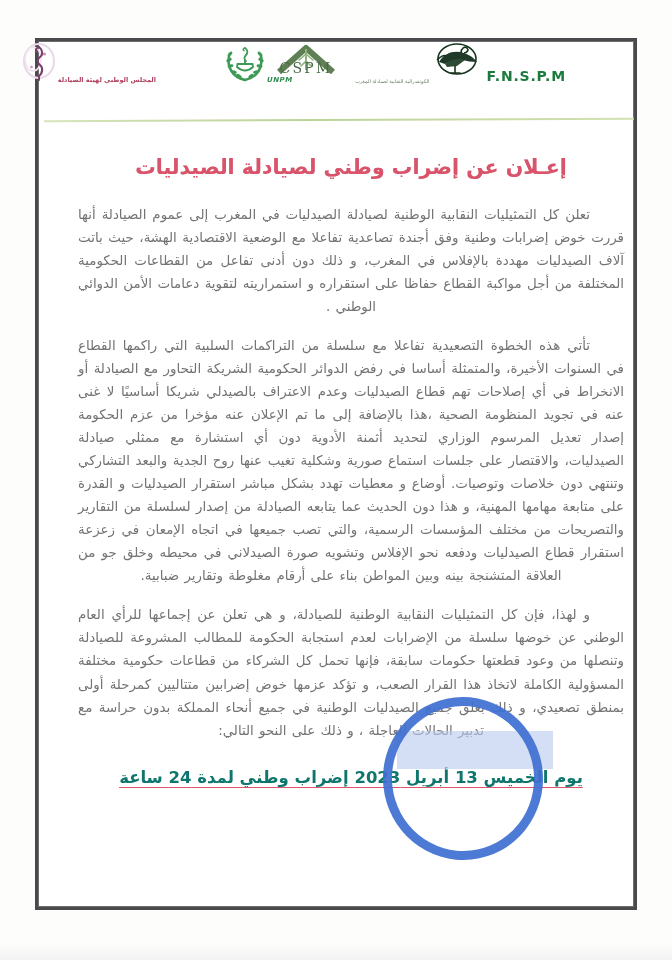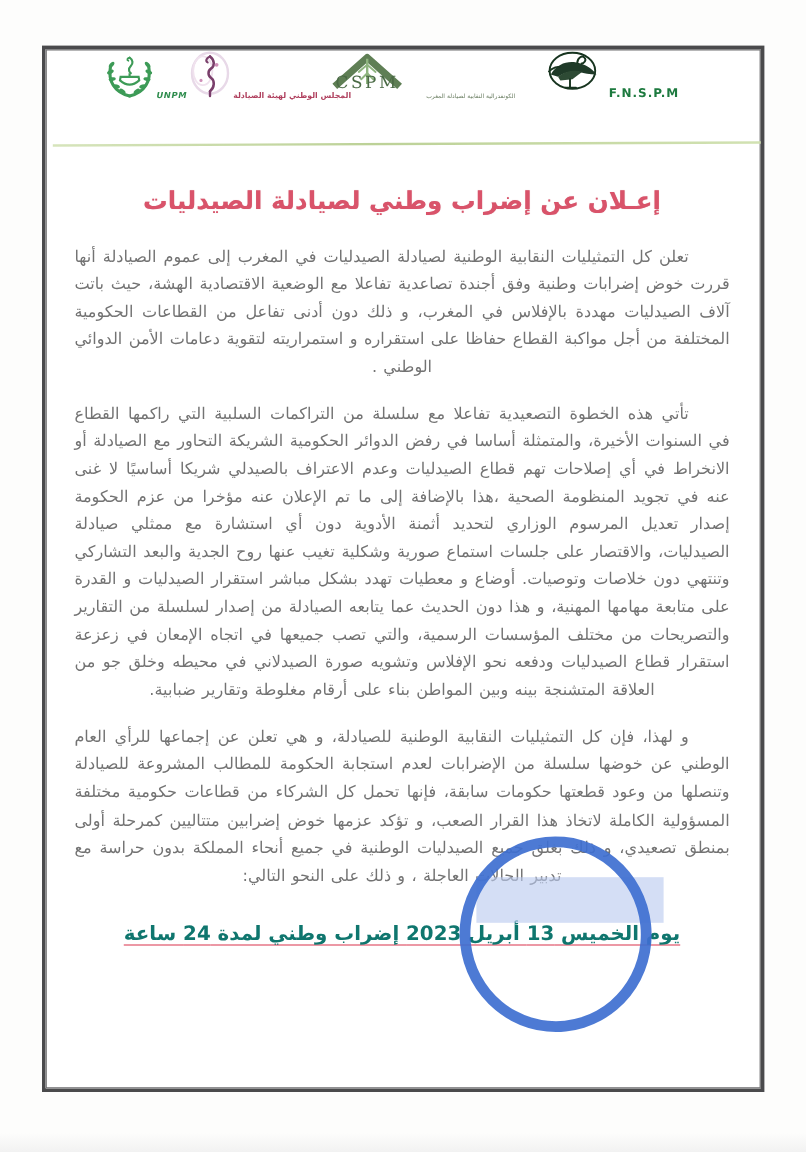--- a/index.html
+++ b/index.html
@@ -79,38 +79,38 @@
   
   .logo2-mark { width: 44px; height: 44px; }
   .logo2-caption { color: #2f8d4e; font-weight: bold; font-size: 7px; font-style: italic; letter-spacing: .5px;}
 
   
   .logo3-mark { width: 96px; height: 44px; }
   .logo3-caption { color: #6b7f63; font-size: 5px; }
 
   
   .logo4-mark { width: 60px; height: 42px; }
-  .logo4-caption { color: #1d7a3f; font-weight: bold; font-size: 10px; letter-spacing: .8px; }
+  .logo4-caption { color: #1d7a3f; font-weight: bold; font-size: 14px; letter-spacing: .8px; }
 
   
   #header-divider {
     position: absolute;
     left: 44px;
     top: 119px;
     width: 590px;
     height: 2px;
     background: linear-gradient(to right, #d4e3b8 0%, #b9cf92 45%, #cfe0ae 100%);
     transform: rotate(-0.25deg);
     opacity: .95;
   }
 
   
   #doc-body {
     position: absolute;
-    left: 62px;
+    left: 78px;
     top: 140px;
     width: 546px;
     direction: rtl;
     text-align: justify;
   }
 
   #doc-title {
     font-family: "DejaVu Sans", "Liberation Sans", sans-serif;
     font-size: 20.5px;
     font-weight: bold;
@@ -184,20 +184,35 @@
   }
 </style>
 </head>
 <body>
 
 <div id="scan-page">
 
   <div id="page-frame"></div>
 
   <div id="logo-strip">
+
+    <div class="logo-block">
+      <span class="logo-mark logo1-mark">
+        <svg width="38" height="42" viewBox="0 0 38 42">
+          <ellipse cx="19" cy="19" rx="15" ry="17" fill="none" stroke="#e8d9e8" stroke-width="2"></ellipse>
+          <ellipse cx="13" cy="17" rx="8" ry="12" fill="none" stroke="#f0e2ee" stroke-width="1.5"></ellipse>
+          <path d="M19 5 C23 8 23 13 20 15 C17 17 17 21 20 23 C23 25 23 31 19 34" fill="none" stroke="#7a3f6b" stroke-width="2.1" stroke-linecap="round"></path>
+          <path d="M19 5 C16 6 15 9 17 10" fill="none" stroke="#7a3f6b" stroke-width="1.8" stroke-linecap="round"></path>
+          <circle cx="24.5" cy="12" r="1.6" fill="#cf8fb8"></circle>
+          <circle cx="11.5" cy="25" r="1.3" fill="#cf8fb8"></circle>
+          <path d="M19 34 L19 38" stroke="#7a3f6b" stroke-width="2" stroke-linecap="round"></path>
+        </svg>
+      </span>
+      <span class="logo-caption logo1-caption">المجلس الوطني لهيئة الصيادلة</span>
+    </div>
 
     <div class="logo-block">
       <span class="logo-mark logo2-mark">
         <svg width="44" height="44" viewBox="0 0 44 44">
           <path d="M22 40 C9 37 4 27 6 16" fill="none" stroke="#3d9b57" stroke-width="2.6" stroke-linecap="round"></path>
           <path d="M22 40 C35 37 40 27 38 16" fill="none" stroke="#3d9b57" stroke-width="2.6" stroke-linecap="round"></path>
           <g fill="#3d9b57">
             <ellipse cx="7" cy="14" rx="3" ry="1.6" transform="rotate(-50 7 14)"></ellipse>
             <ellipse cx="6" cy="20" rx="3" ry="1.6" transform="rotate(-30 6 20)"></ellipse>
             <ellipse cx="7.5" cy="26" rx="3" ry="1.6" transform="rotate(-10 7.5 26)"></ellipse>
@@ -212,35 +227,20 @@
           <path d="M14 27 Q22 34 30 27 L29.5 24 L14.5 24 Z" fill="none" stroke="#3d9b57" stroke-width="1.8"></path>
           <path d="M22 8 C25 10 25 13 23 15 C21 17 21 20 23 21" fill="none" stroke="#3d9b57" stroke-width="1.8" stroke-linecap="round"></path>
           <path d="M22 8 C20 8.5 19.5 10 21 10.6" fill="none" stroke="#3d9b57" stroke-width="1.5" stroke-linecap="round"></path>
           <line x1="22" y1="21" x2="22" y2="24" stroke="#3d9b57" stroke-width="1.8"></line>
         </svg>
       </span>
       <span class="logo-caption logo2-caption">UNPM</span>
     </div>
 
     <div class="logo-block">
-      <span class="logo-mark logo1-mark">
-        <svg width="38" height="42" viewBox="0 0 38 42">
-          <ellipse cx="19" cy="19" rx="15" ry="17" fill="none" stroke="#e8d9e8" stroke-width="2"></ellipse>
-          <ellipse cx="13" cy="17" rx="8" ry="12" fill="none" stroke="#f0e2ee" stroke-width="1.5"></ellipse>
-          <path d="M19 5 C23 8 23 13 20 15 C17 17 17 21 20 23 C23 25 23 31 19 34" fill="none" stroke="#7a3f6b" stroke-width="2.1" stroke-linecap="round"></path>
-          <path d="M19 5 C16 6 15 9 17 10" fill="none" stroke="#7a3f6b" stroke-width="1.8" stroke-linecap="round"></path>
-          <circle cx="24.5" cy="12" r="1.6" fill="#cf8fb8"></circle>
-          <circle cx="11.5" cy="25" r="1.3" fill="#cf8fb8"></circle>
-          <path d="M19 34 L19 38" stroke="#7a3f6b" stroke-width="2" stroke-linecap="round"></path>
-        </svg>
-      </span>
-      <span class="logo-caption logo1-caption">المجلس الوطني لهيئة الصيادلة</span>
-    </div>
-
-    <div class="logo-block">
       <span class="logo-mark logo3-mark">
         <svg width="96" height="44" viewBox="0 0 96 44">
           <path d="M20 32 L47 8 L74 32" fill="none" stroke="#5f7f55" stroke-width="6" stroke-linejoin="round"></path>
           <path d="M47 9 L47 30" stroke="#8fb57f" stroke-width="2"></path>
           <path d="M47 14 L40 20 M47 14 L54 20 M47 21 L42 26 M47 21 L52 26" fill="none" stroke="#8fb57f" stroke-width="1.6" stroke-linecap="round"></path>
           <text x="47" y="33" font-family="DejaVu Serif, serif" font-size="14" fill="#4b6b46" text-anchor="middle" letter-spacing="2.2">CSPM</text>
         </svg>
       </span>
       <span class="logo-caption logo3-caption">الكونفدرالية النقابية لصيادلة المغرب</span>
     </div>

